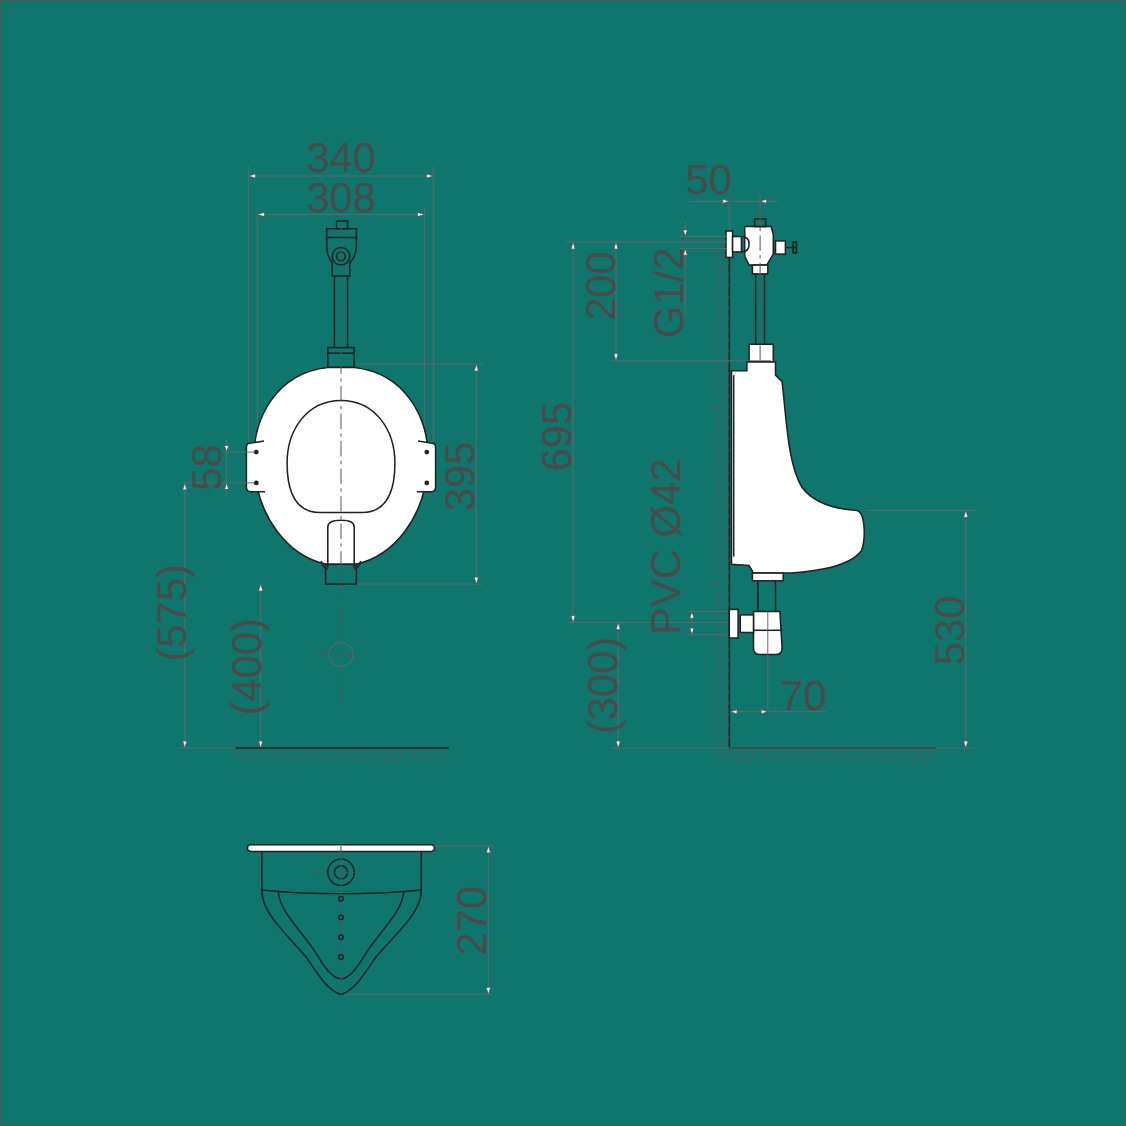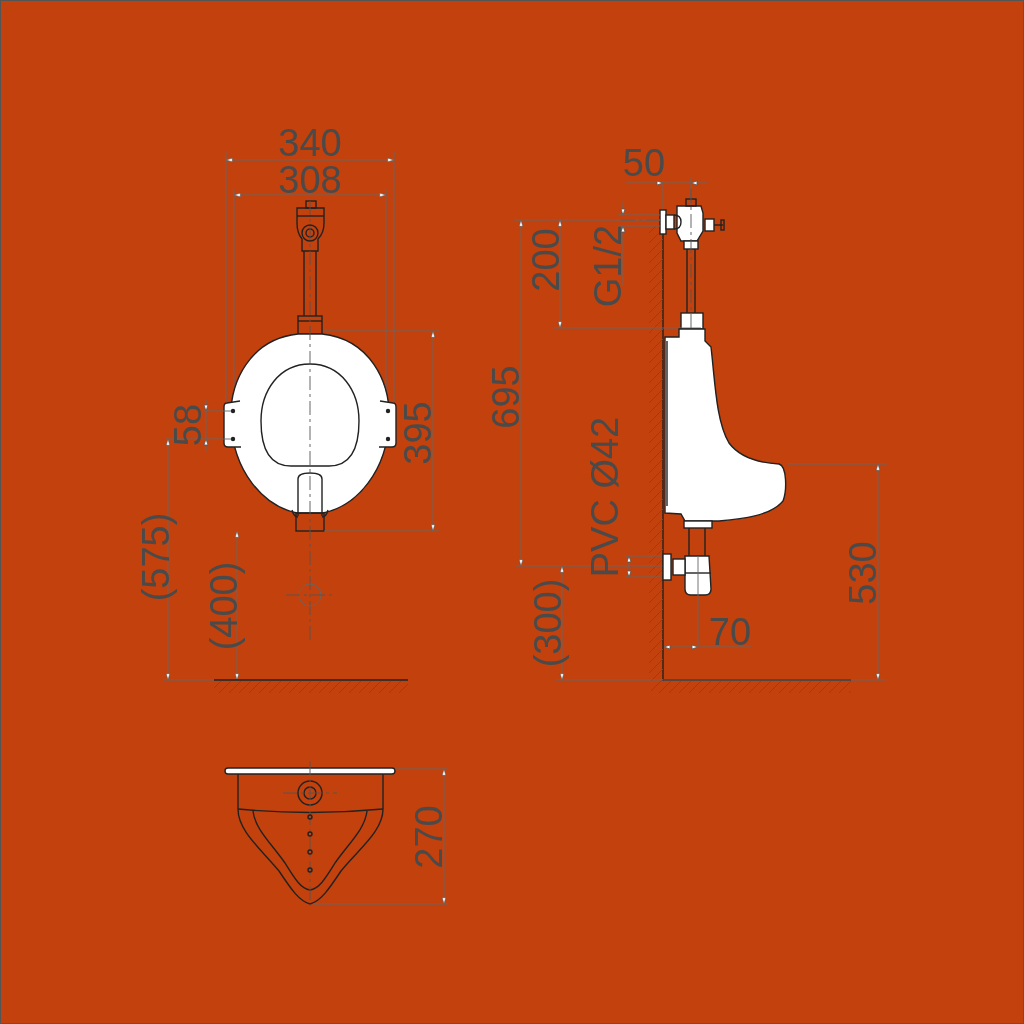--- a/index.html
+++ b/index.html
@@ -1,19 +1,19 @@
 <!DOCTYPE html>
 <html><head>
   <meta charset="utf-8">
   <style>
     html, body { margin: 0; padding: 0; background: #ffffff; }
     body { width: 1024px; height: 1024px; overflow: hidden; }
     .sheet {
       position: absolute; left: 0; top: 0; width: 1022px; height: 1022px;
-      border: 1px solid #555; background: #c2410c;
+      border: 1px solid #555; background: #0f766e;
     }
     svg { position: absolute; left: 0; top: 0; }
     .dim { font-family: "Liberation Sans", sans-serif; font-size: 38px; fill: #4a4a4a; }
     .ln { stroke: #222; stroke-width: 1.4; fill: none; }
     .thin { stroke: #666; stroke-width: 0.9; fill: none; }
     .cl { stroke: #555; stroke-width: 0.9; fill: none; stroke-dasharray: 14 4 3 4; }
     .hatch { stroke: #555; stroke-width: 1; }
     .fillw { fill: #fff; }
   </style>
 </head>

